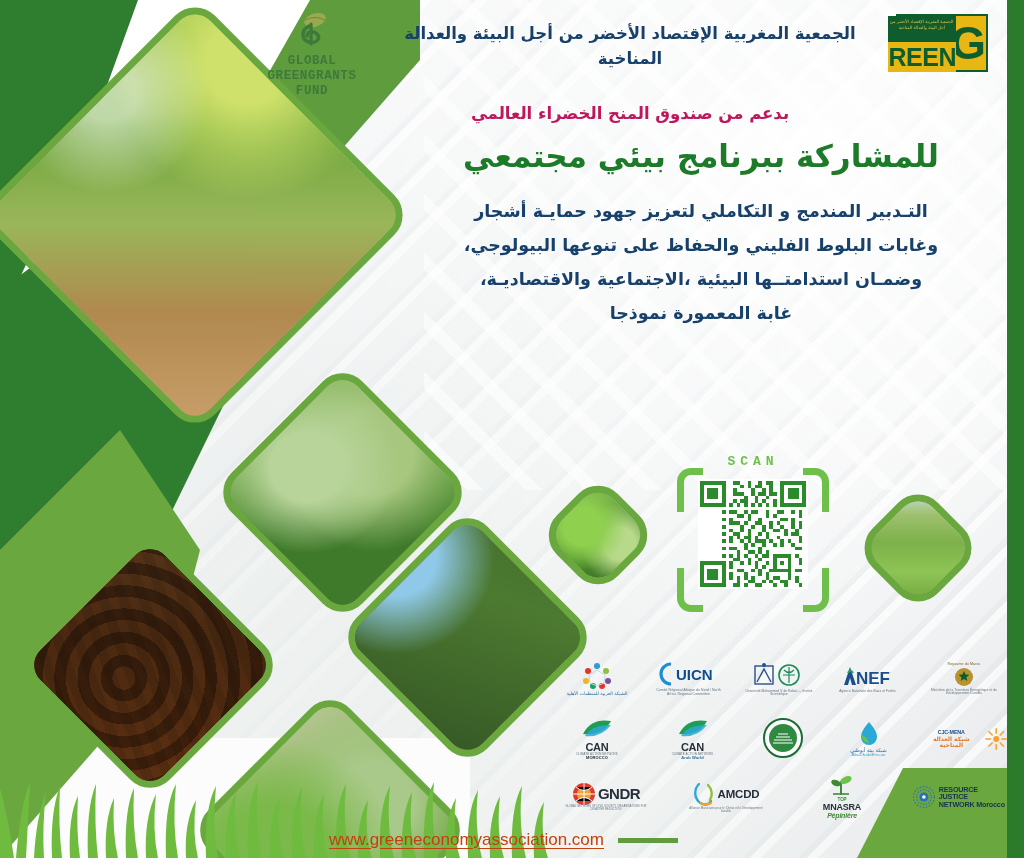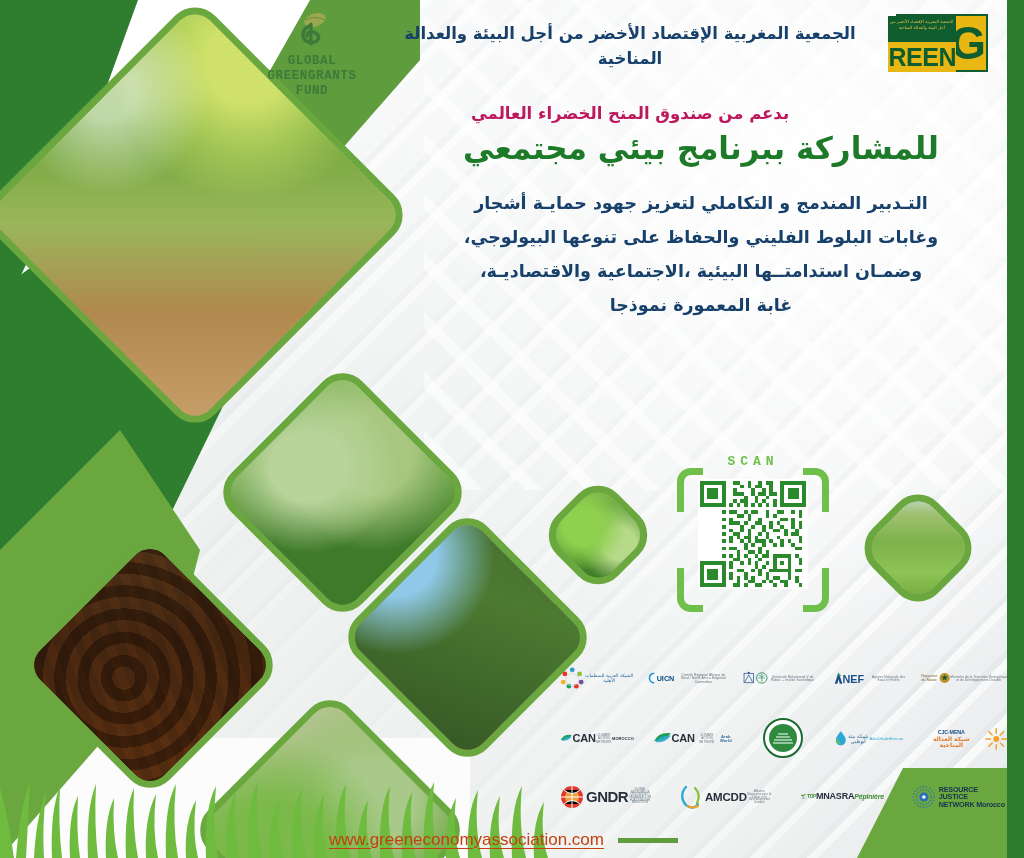--- a/index.html
+++ b/index.html
@@ -222,21 +222,21 @@
   .title-block{
     position:absolute; right:28px; top:128px; width:590px;
     text-align:center; direction:rtl;
   }
   .t-headline{
     font-size:54px; font-weight:700; color:#1d7a29; line-height:1.12;
     font-family:"DejaVu Sans",sans-serif;
   }
   .t-sub{
     font-size:31px; font-weight:700; color:#1d7a29; line-height:1.35;
-    font-family:"DejaVu Sans",sans-serif;
+    margin-top:8px; font-family:"DejaVu Sans",sans-serif;
   }
   .t-body{
     margin-top:16px; font-size:17.5px; font-weight:700; color:#17406b;
     line-height:1.95; font-family:"DejaVu Sans",sans-serif;
   }
   .t-body div{ white-space:nowrap; }
 
   
   .qr-wrap{
     position:absolute; left:672px; top:456px; width:162px; height:160px;
@@ -272,21 +272,21 @@
   
   .partners{
     position:absolute; left:560px; top:648px; width:448px; height:182px;
     direction:ltr;
   }
   .prow{ display:flex; align-items:center; justify-content:space-between; }
   .prow.r1{ height:62px; }
   .prow.r2{ height:58px; }
   .prow.r3{ height:58px; }
   .plogo{
-    display:flex; flex-direction:row; align-items:center; justify-content:center;
+    display:flex; flex-direction:column; align-items:center; justify-content:center;
     text-align:center; line-height:1.05;
   }
   .plogo .mark{ margin-bottom:2px; }
   .plogo .nm{
     font-size:11px; font-weight:700; color:#26303a; letter-spacing:-.2px;
     font-family:"Liberation Sans",sans-serif;
   }
   .plogo .sub{
     font-size:3.6px; color:#60707c; letter-spacing:.1px;
     font-family:"Liberation Sans",sans-serif; max-width:70px;

